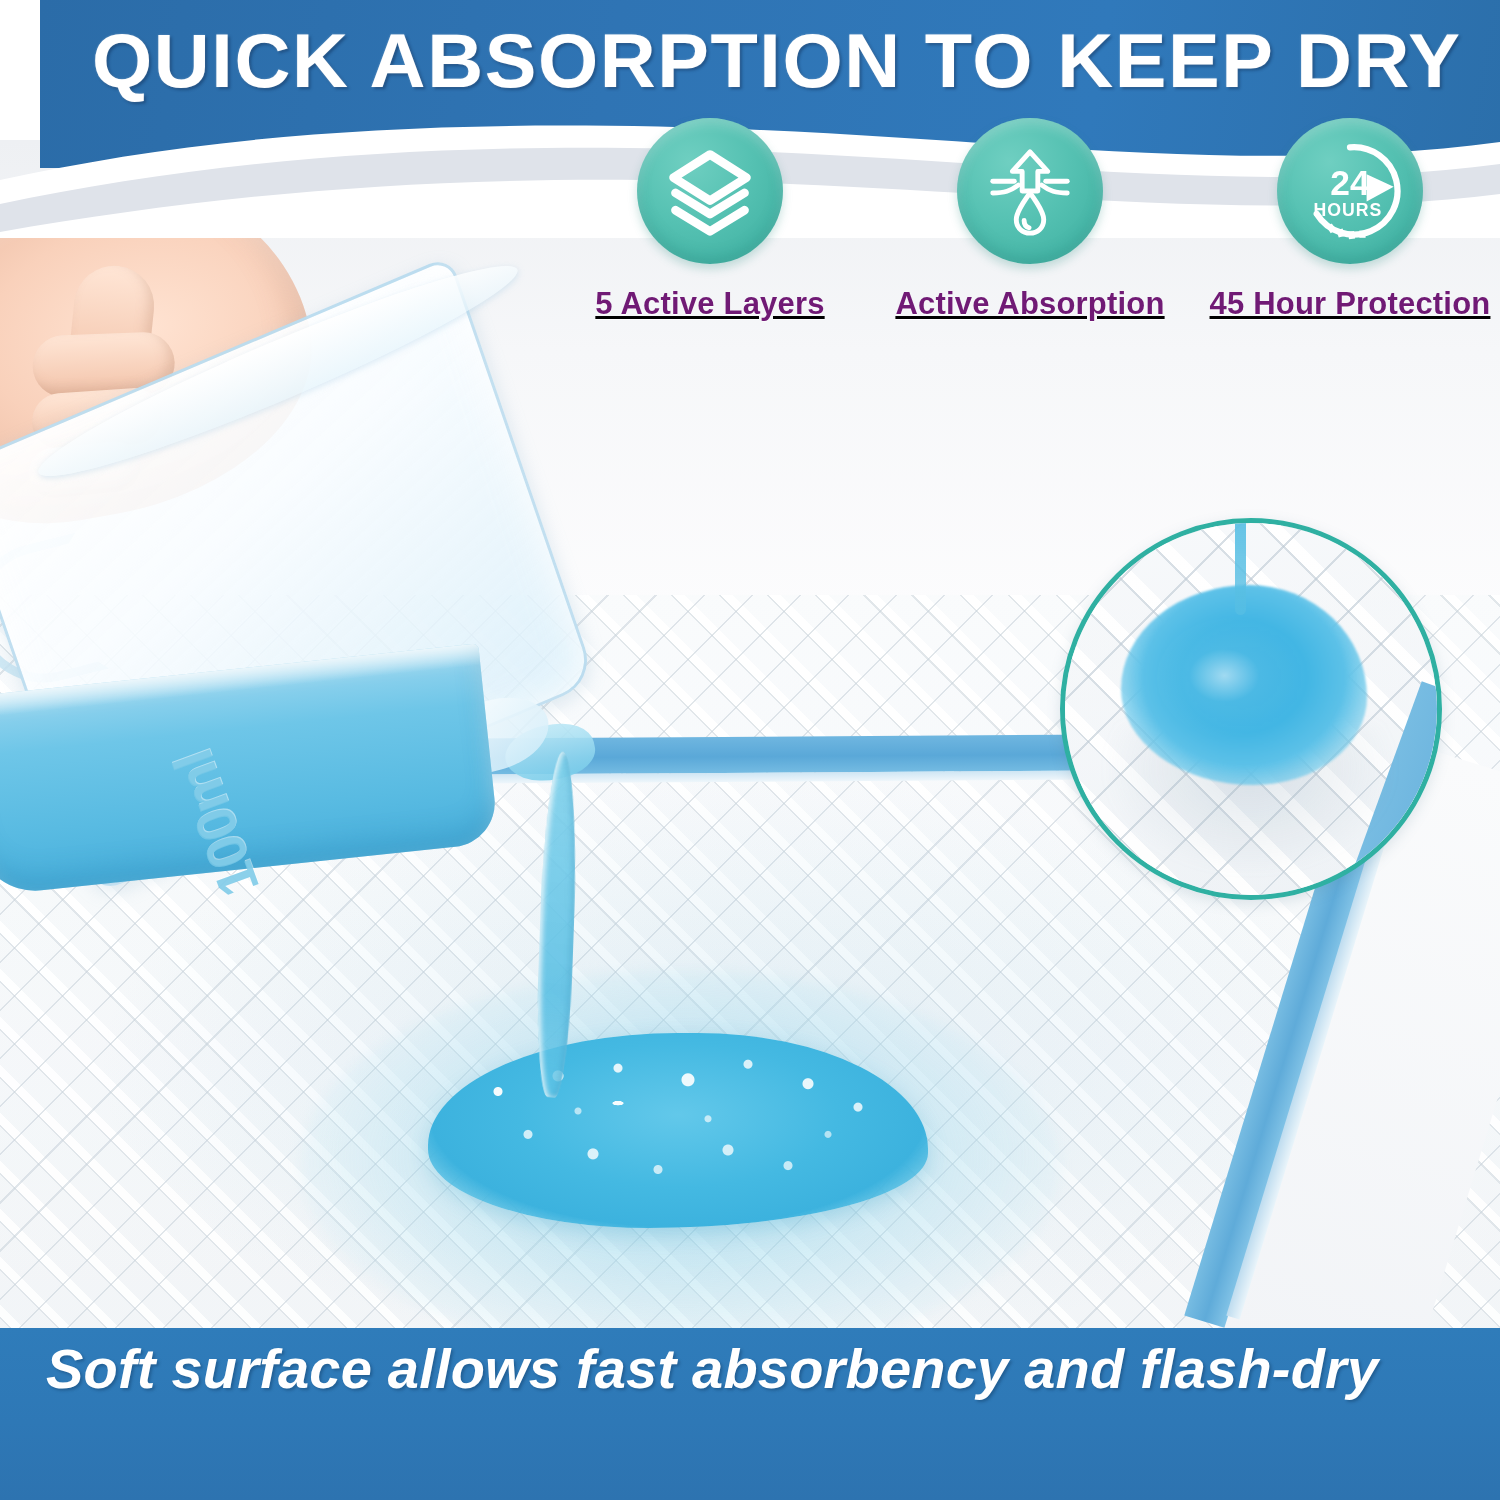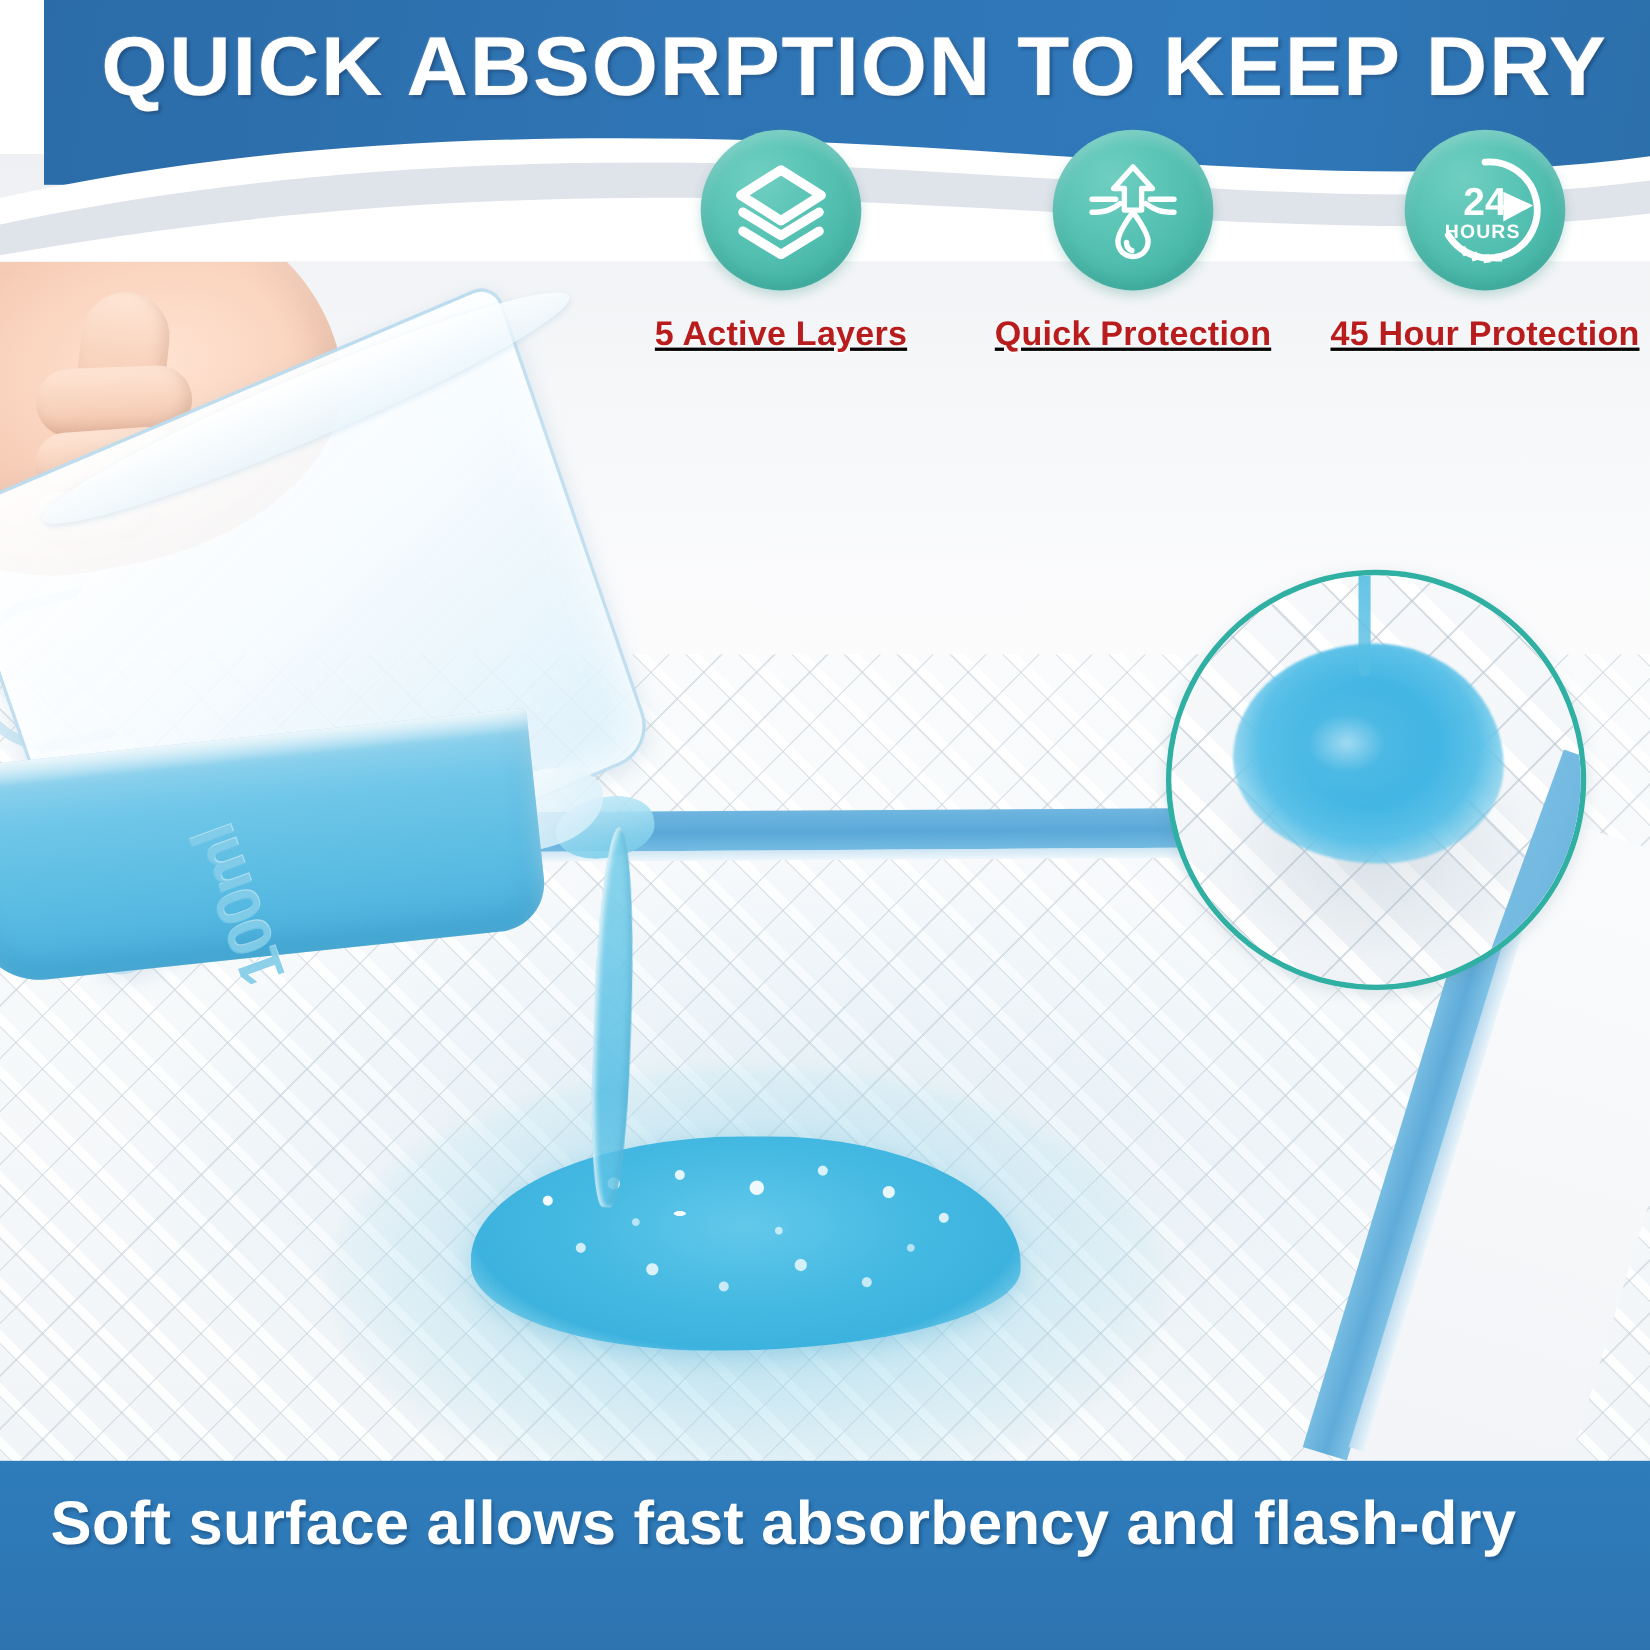--- a/index.html
+++ b/index.html
@@ -233,21 +233,21 @@
   .feature { width:300px; display:flex; flex-direction:column; align-items:center;text-decoration:underline; }
   .badge {
     width:146px; height:146px; border-radius:50%;
     background:radial-gradient(circle at 36% 30%, #6fcfc1 0%, #55c1b2 45%, #45b5a6 78%, #36a395 100%);
     box-shadow:0 5px 10px rgba(60,150,140,.28), inset 0 -6px 14px rgba(25,120,110,.25), inset 0 6px 12px rgba(255,255,255,.28);
     display:flex; align-items:center; justify-content:center;
     position:relative;
   }
   .feature-label {
     margin-top:22px;
-    color:#b91c1c;
+    color:#701a75;
     font-size:31px; font-weight:700;
     white-space:nowrap;
     font-family:"Liberation Sans Narrow","Liberation Sans",sans-serif;
     letter-spacing:.2px;
     text-shadow:0 1px 1px rgba(255,255,255,.8);
   }
 
   
   .inset {
     position:absolute; left:1060px; top:518px; width:382px; height:382px;
@@ -291,21 +291,22 @@
     position:absolute; left:300px; top:180px; width:180px; height:300px;
     background:linear-gradient(90deg,#77bce2 0%,#62addb 60%,#8ec8e8 100%);
     transform:rotate(20deg);
   }
 
   
   .footer {
     position:absolute; left:0; top:1328px; width:1500px; height:172px;
     background:linear-gradient(180deg,#2f7cba 0%,#2e78b6 55%,#2d73b0 100%);
     z-index:9;
-    padding:20px 46px 0 46px;
+    padding:4px 46px 0 46px;
+    font-style:italic;
   }
   .footer-line {
     color:#ffffff; font-size:56px; line-height:74px; font-weight:700;
     font-family:"Liberation Sans Narrow","Liberation Sans",sans-serif;
     letter-spacing:.2px;
     white-space:nowrap;
     text-shadow:2px 2px 3px rgba(15,55,95,.40);
   }
 </style>
 </head>
@@ -388,21 +389,21 @@
             <path d="M50 10 L68 30 L58 30 L58 50 L42 50 L42 30 L32 30 Z"></path>
             <path d="M12 40 L34 40"></path>
             <path d="M66 40 L88 40"></path>
             <path d="M12 52 C24 52 30 50 38 44"></path>
             <path d="M88 52 C76 52 70 50 62 44"></path>
             <path d="M50 52 C50 52 36 70 36 79 C36 87.5 42.3 93 50 93 C57.7 93 64 87.5 64 79 C64 70 50 52 50 52 Z"></path>
             <path d="M44 80 C44 84 46 86.5 49 87.5"></path>
           </g>
         </svg>
       </div>
-      <div class="feature-label">Quick Protection</div>
+      <div class="feature-label">Active Absorption</div>
     </div>
 
     <div class="feature">
       <div class="badge">
         <svg width="104" height="104" viewBox="0 0 100 100">
           <path d="M50 8 A42 42 0 1 1 18 72" fill="none" stroke="#ffffff" stroke-width="6" stroke-linecap="round"></path>
           <path d="M66 34 L92 46 L66 60 Z" fill="#ffffff"></path>
           <g stroke="#ffffff" stroke-width="6" stroke-linecap="butt">
             <path d="M30 83 L34 89"></path>
             <path d="M40 87 L42 94"></path>

